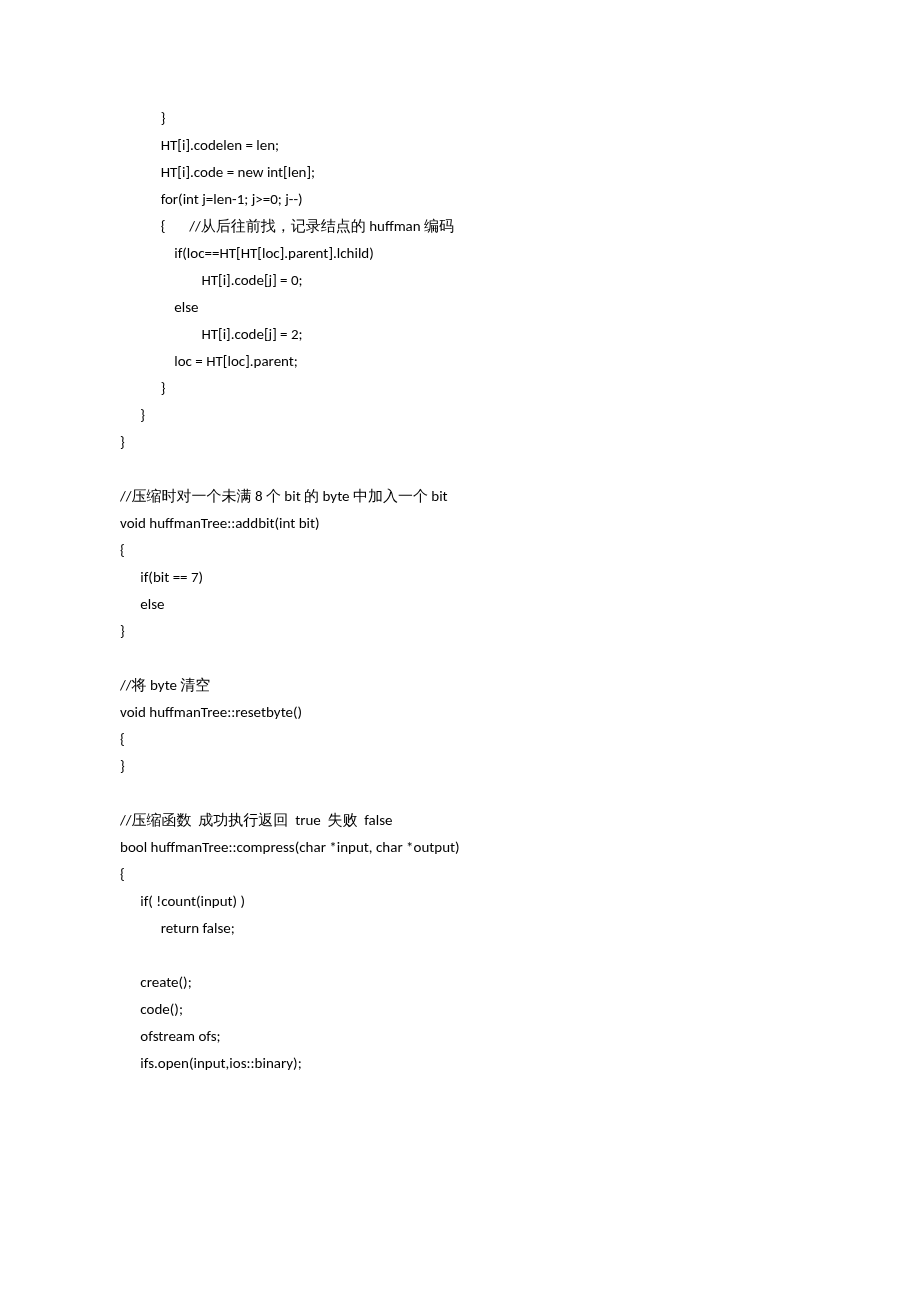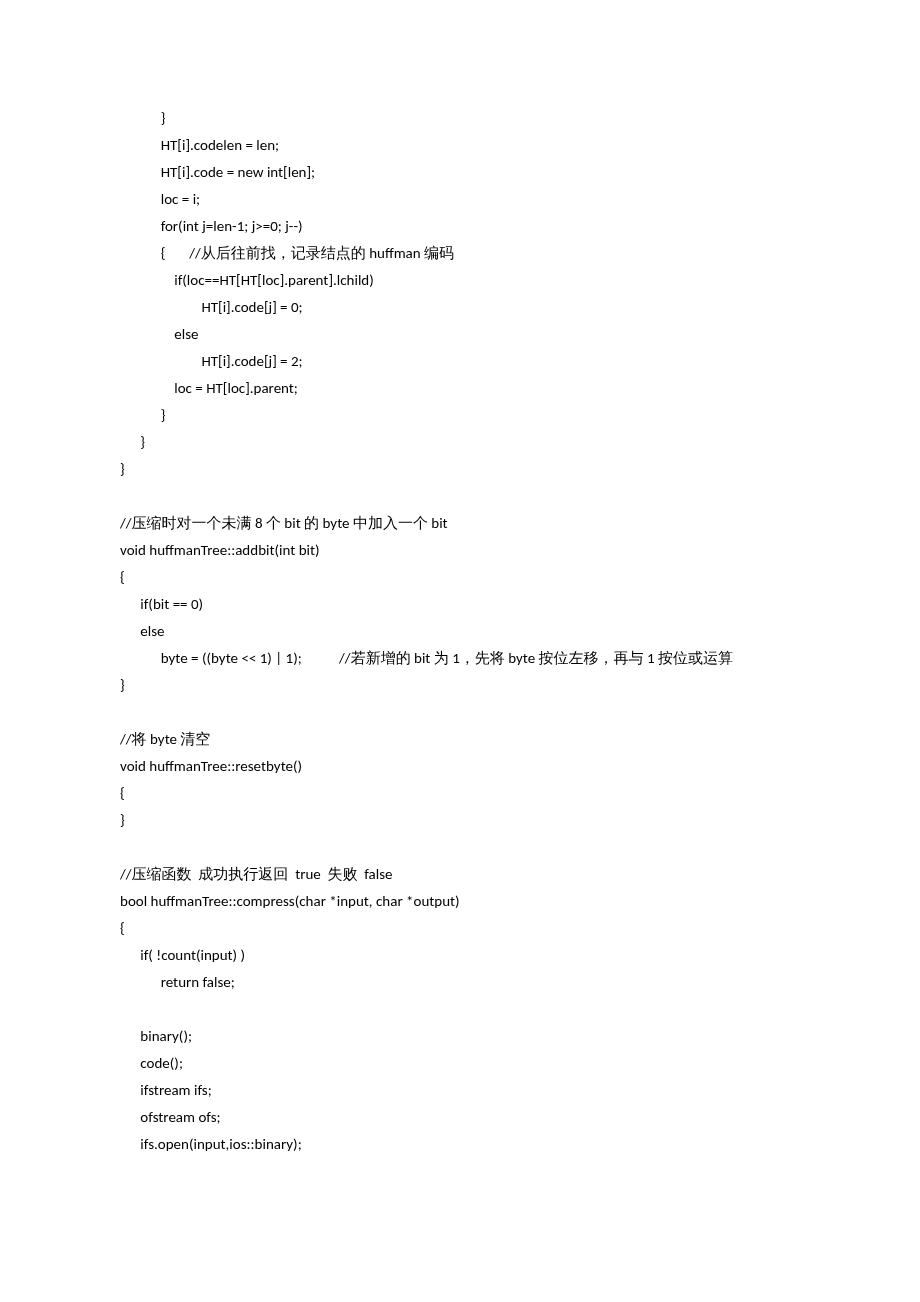--- a/index.html
+++ b/index.html
@@ -27,50 +27,47 @@
   }
 </style>
 </head>
 <body>
 
 <div class="page">
   <div id="code-container">
       <div class="code-line">            }</div>
       <div class="code-line">            HT[i].codelen = len;</div>
       <div class="code-line">            HT[i].code = new int[len];</div>
-      <div class="code-line">            loc = i;</div>
       <div class="code-line">            for(int j=len-1; j&gt;=0; j--)</div>
       <div class="code-line">            {       //从后往前找，记录结点的 huffman 编码</div>
       <div class="code-line">                if(loc==HT[HT[loc].parent].lchild)</div>
       <div class="code-line">                        HT[i].code[j] = 0;</div>
       <div class="code-line">                else</div>
       <div class="code-line">                        HT[i].code[j] = 2;</div>
       <div class="code-line">                loc = HT[loc].parent;</div>
       <div class="code-line">            }</div>
       <div class="code-line">      }</div>
       <div class="code-line">}</div>
       <div class="blank"></div>
       <div class="code-line">//压缩时对一个未满 8 个 bit 的 byte 中加入一个 bit</div>
       <div class="code-line">void huffmanTree::addbit(int bit)</div>
       <div class="code-line">{</div>
-      <div class="code-line">      if(bit == 0)</div>
+      <div class="code-line">      if(bit == 7)</div>
       <div class="code-line">      else</div>
-      <div class="code-line">            byte = ((byte &lt;&lt; 1) | 1);           //若新增的 bit 为 1，先将 byte 按位左移，再与 1 按位或运算</div>
       <div class="code-line">}</div>
       <div class="blank"></div>
       <div class="code-line">//将 byte 清空</div>
       <div class="code-line">void huffmanTree::resetbyte()</div>
       <div class="code-line">{</div>
       <div class="code-line">}</div>
       <div class="blank"></div>
       <div class="code-line">//压缩函数  成功执行返回  true  失败  false</div>
       <div class="code-line">bool huffmanTree::compress(char *input, char *output)</div>
       <div class="code-line">{</div>
       <div class="code-line">      if( !count(input) )</div>
       <div class="code-line">            return false;</div>
       <div class="blank"></div>
-      <div class="code-line">      binary();</div>
+      <div class="code-line">      create();</div>
       <div class="code-line">      code();</div>
-      <div class="code-line">      ifstream ifs;</div>
       <div class="code-line">      ofstream ofs;</div>
       <div class="code-line">      ifs.open(input,ios::binary);</div>
     </div>
 </div>
 
 </body></html>

